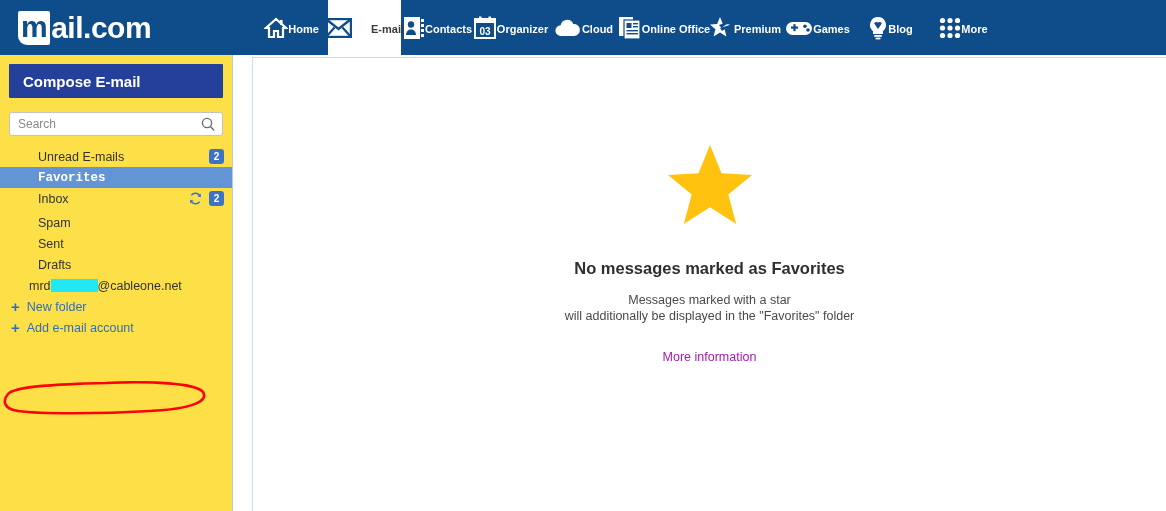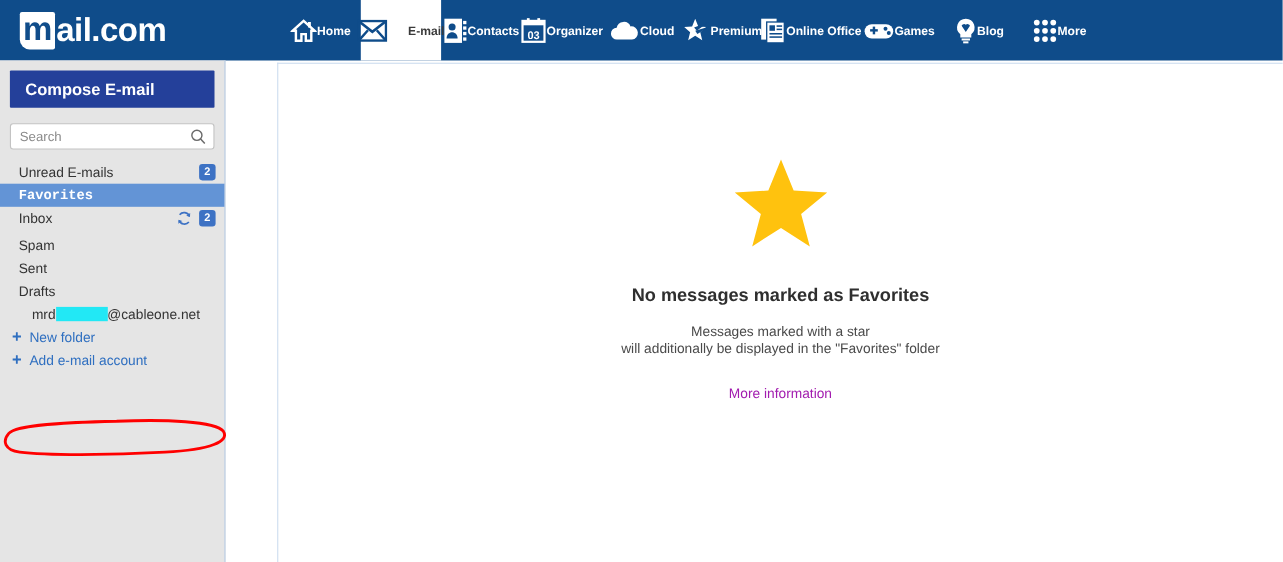--- a/index.html
+++ b/index.html
@@ -45,22 +45,22 @@
   .nav-icon {
     height: 26px; display: flex; align-items: center; justify-content: center;
     margin-bottom: 3px;
   }
   .nav-label { font-size: 11px; font-weight: bold; white-space: nowrap; }
   .nav-item.active .nav-label { color: #3a3a3a; padding-left: 19px; }
 
   
   .sidebar {
     position: absolute; top: 55px; left: 0;
-    width: 205px; height: 456px;
-    background: #e5e5e5;
+    width: 233px; height: 456px;
+    background: #fde047;
     border-right: 1px solid #b8cce4;
   }
   .compose-btn {
     margin: 9px 9px 0 9px;
     height: 34px;
     background: #24409a;
     color: #ffffff;
     font-size: 15px; font-weight: bold;
     display: flex; align-items: center;
     padding-left: 14px;
@@ -82,21 +82,21 @@
     font-size: 12px; color: #555;
     padding-left: 8px; background: transparent;
   }
   .search-input::placeholder { color: #8a8a8a; }
   .search-icon { padding-right: 7px; display:flex; align-items:center; cursor: pointer; }
 
   .folder-list { margin-top: 10px; }
   .folder-row {
     height: 21px;
     display: flex; align-items: center;
-    padding-left: 17px; padding-right: 8px;
+    padding-left: 38px; padding-right: 8px;
     font-size: 12.5px; color: #333333;
     cursor: pointer;
   }
   .folder-row.selected {
     background: #6394d6; color: #ffffff; font-weight: bold; font-family: Liberation Mono, monospace;
   }
   .folder-name { flex: 1; white-space: nowrap; }
   .badge {
     background: #3d72c4; color: #ffffff;
     font-size: 10px; font-weight: bold;
@@ -244,44 +244,44 @@
 
     <div class="nav-item">
       <span class="nav-icon">
         <svg width="28" height="20" viewBox="0 0 28 20">
             <path d="M7 18 a5.4 5.4 0 0 1 -0.4 -10.8 a6.6 6.6 0 0 1 12.6 -1.2 a5.2 5.2 0 0 1 1.3 12 Z" fill="#fff"></path>
           </svg>
       </span>
       <span class="nav-label">Cloud</span>
     </div>
 
-    <div class="nav-item">
-      <span class="nav-icon">
-        <svg width="26" height="24" viewBox="0 0 26 24">
-            <path d="M12 1 L14.8 8 L22 8.6 L16.6 13.3 L18.4 20.6 L12 16.6 L5.6 20.6 L7.4 13.3 L2 8.6 L9.2 8 Z" fill="#fff"></path>
-            <path d="M11 9 L24 4 L13.5 12 Z" fill="#0f4c8a"></path>
-            <path d="M12 12 L25 8 L14 15 Z" fill="#0f4c8a"></path>
-          </svg>
-      </span>
-      <span class="nav-label">Premium</span>
-    </div>
-
     <div class="nav-item" style="width:88px">
       <span class="nav-icon">
         <svg width="24" height="24" viewBox="0 0 24 24">
             <rect x="1" y="1" width="14" height="19" fill="#fff"></rect>
             <rect x="6" y="4" width="16" height="19" fill="#fff" stroke="#0f4c8a" stroke-width="1.2"></rect>
             <rect x="8.5" y="7" width="5" height="5" fill="#0f4c8a"></rect>
             <rect x="15" y="7" width="5" height="1.4" fill="#0f4c8a"></rect>
             <rect x="15" y="10" width="5" height="1.4" fill="#0f4c8a"></rect>
             <rect x="8.5" y="14" width="11.5" height="1.4" fill="#0f4c8a"></rect>
             <rect x="8.5" y="17" width="11.5" height="1.4" fill="#0f4c8a"></rect>
           </svg>
       </span>
       <span class="nav-label">Online Office</span>
+    </div>
+
+    <div class="nav-item">
+      <span class="nav-icon">
+        <svg width="26" height="24" viewBox="0 0 26 24">
+            <path d="M12 1 L14.8 8 L22 8.6 L16.6 13.3 L18.4 20.6 L12 16.6 L5.6 20.6 L7.4 13.3 L2 8.6 L9.2 8 Z" fill="#fff"></path>
+            <path d="M11 9 L24 4 L13.5 12 Z" fill="#0f4c8a"></path>
+            <path d="M12 12 L25 8 L14 15 Z" fill="#0f4c8a"></path>
+          </svg>
+      </span>
+      <span class="nav-label">Premium</span>
     </div>
 
     <div class="nav-item">
       <span class="nav-icon">
         <svg width="28" height="20" viewBox="0 0 28 20">
             <rect x="1" y="4" width="26" height="13" rx="6.5" fill="#fff"></rect>
             <rect x="6" y="8.5" width="7" height="2.2" fill="#0f4c8a"></rect>
             <rect x="8.4" y="6.2" width="2.2" height="7" fill="#0f4c8a"></rect>
             <circle cx="20" cy="8.2" r="1.8" fill="#0f4c8a"></circle>
             <circle cx="23" cy="12" r="1.8" fill="#0f4c8a"></circle>

